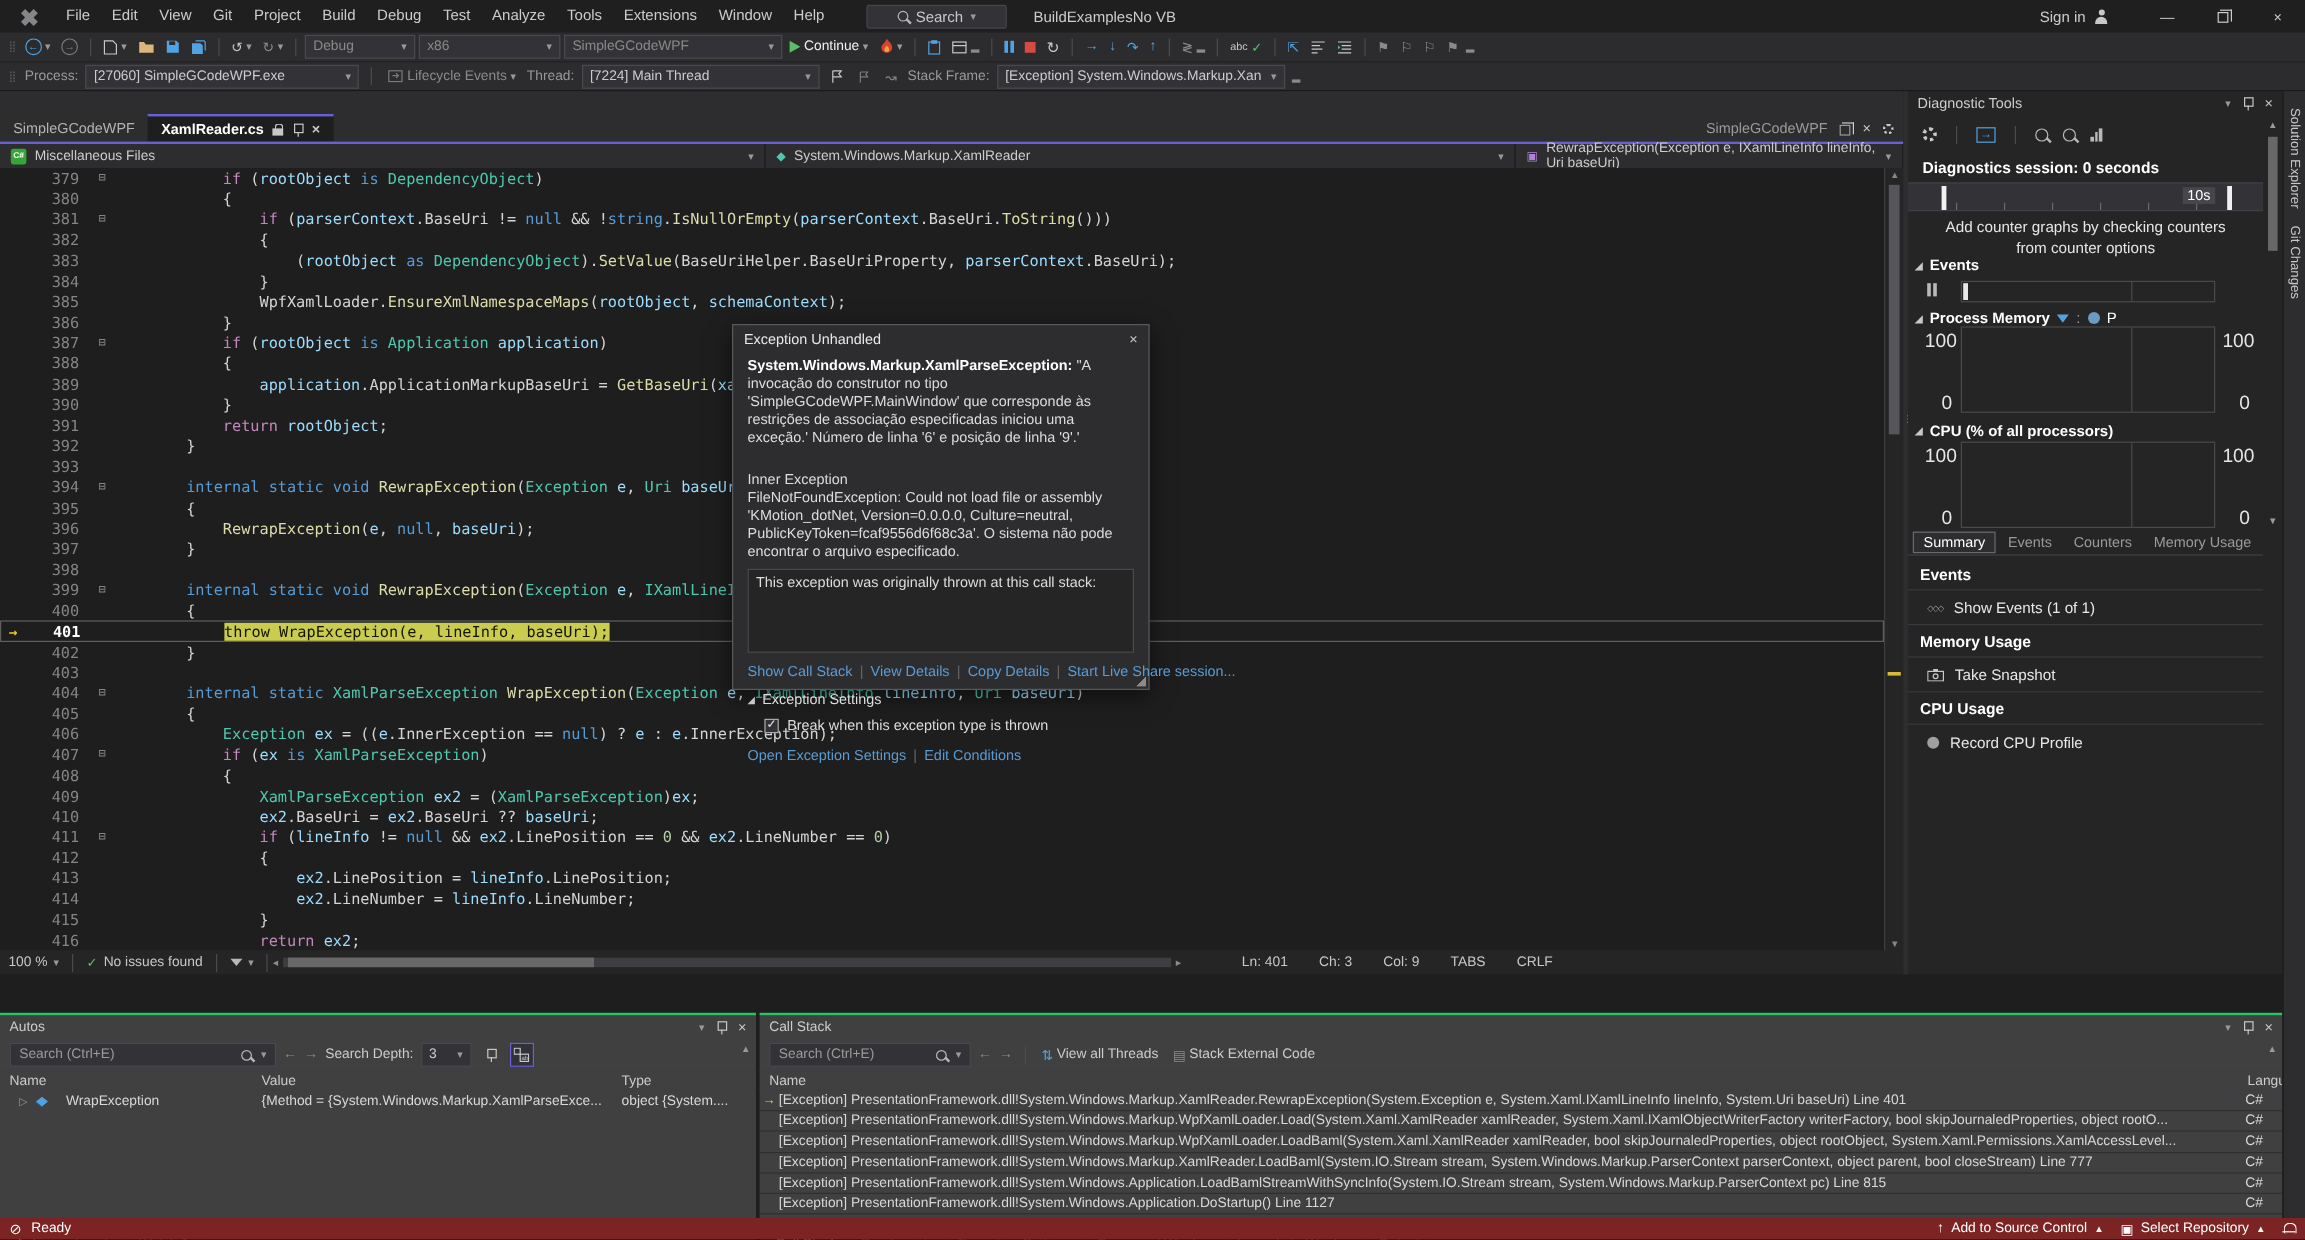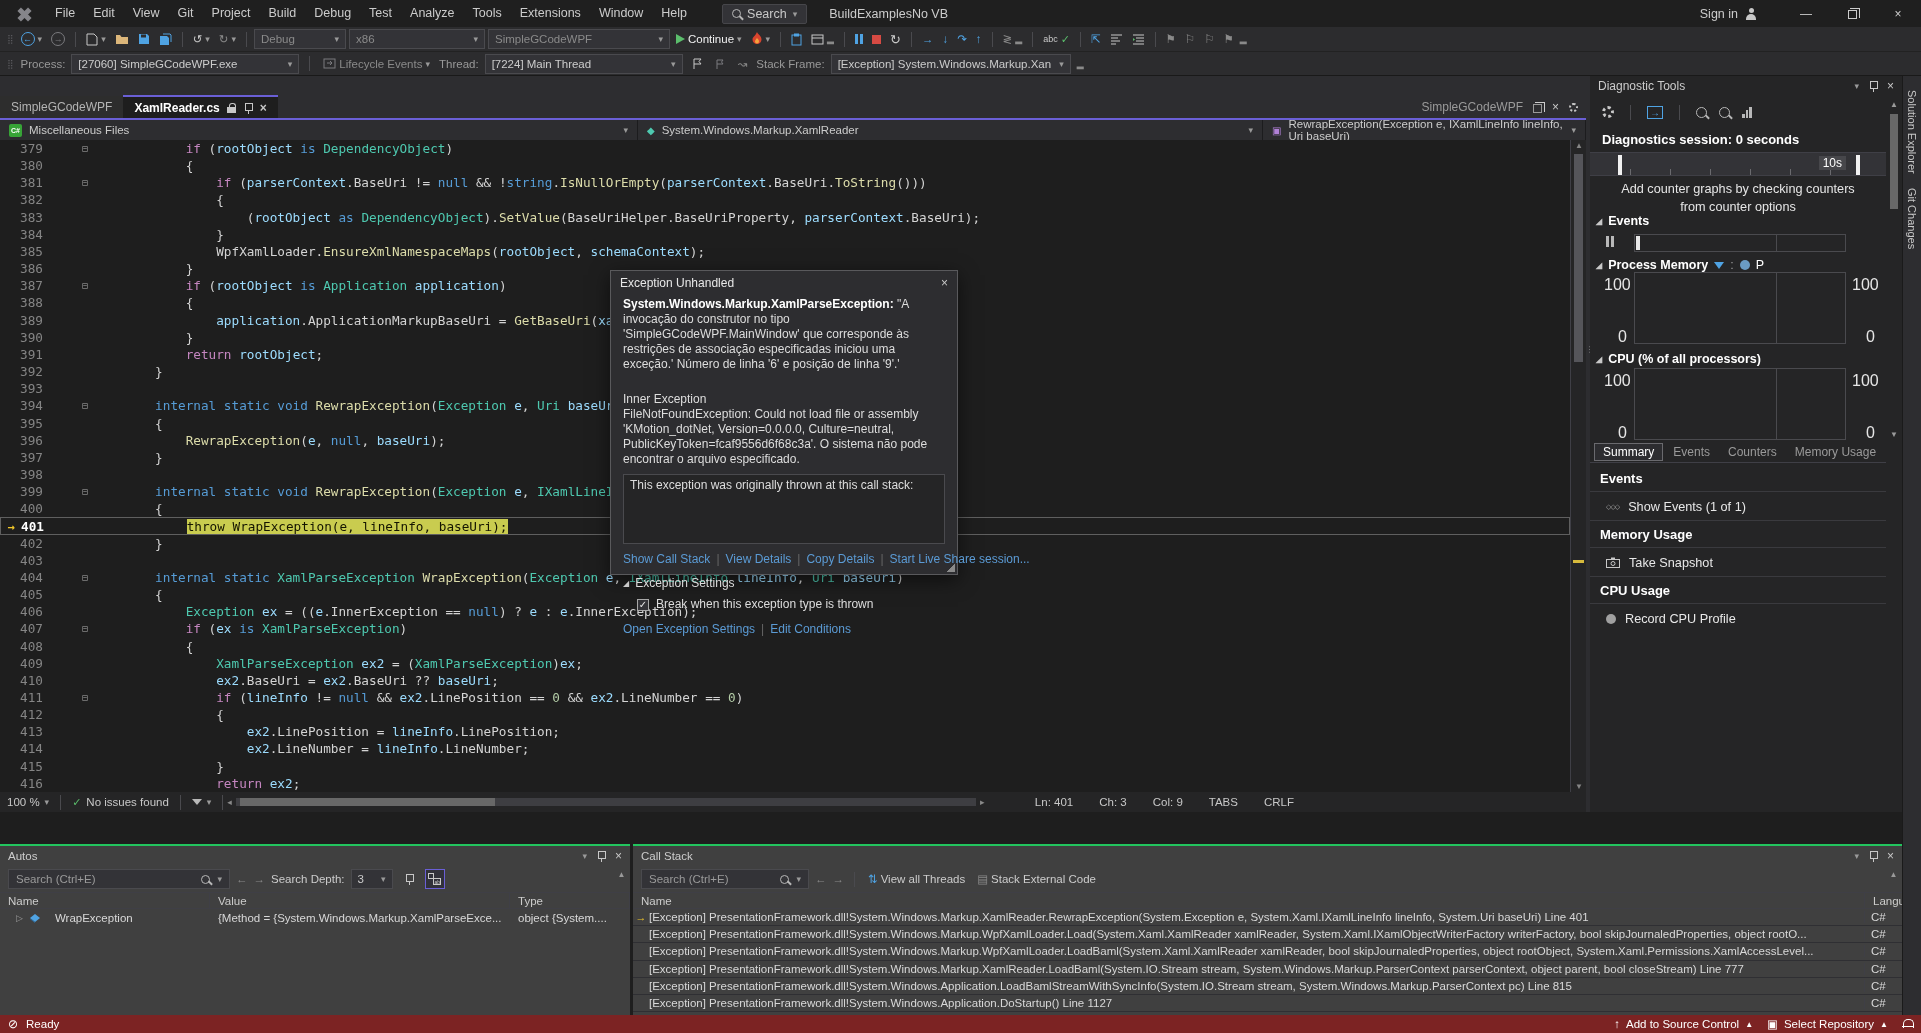--- a/index.html
+++ b/index.html
@@ -6,21 +6,21 @@
   html,body{background:#111;}
   #root{position:relative;width:1921px;height:1033px;background:#1E1E1E;overflow:hidden;
         font-family:"Liberation Sans",sans-serif;color:#CCCCCC;font-size:12px;}
   
   #menubar{position:absolute;left:0;top:0;width:1921px;height:27px;background:#1F1F1F;
            display:flex;align-items:center;font-size:12.5px}
   .logo{position:relative;width:20px;height:16px;margin:0 12px 0 14px}
   .logo::before,.logo::after{content:"";position:absolute;top:1px;left:8px;width:5px;height:15px;background:#85858A}
   .logo::before{transform:rotate(45deg)}.logo::after{transform:rotate(-45deg)}
   .menu-item{padding:0 9px;height:27px;line-height:27px;color:#CCCCCC;cursor:default}
-  .search-chip{display:flex;align-items:center;gap:6px;height:20px;margin-left:26px;padding:0 9px;
+  .search-chip{display:flex;align-items:center;gap:6px;height:20px;margin-left:26px;padding:0 25px;
                background:#333337;border:1px solid #46464A;border-radius:2px;color:#C8C8C8}
   .mag{position:relative;width:9px;height:9px;border:1.5px solid #B8B8B8;border-radius:50%;flex:0 0 auto}
   .mag::after{content:"";position:absolute;width:5px;height:1.5px;background:#B8B8B8;right:-4px;bottom:-1px;transform:rotate(45deg)}
   .caret{color:#9a9a9a;font-size:9px}
   #win-title{margin-left:22px;color:#CCCCCC}
   #menubar-right{margin-left:auto;display:flex;align-items:center;height:27px}
   .signin{display:flex;align-items:center;gap:7px;margin-right:26px}
   .i-person{position:relative;width:12px;height:12px}
   .i-person::before{content:"";position:absolute;left:3.5px;top:0;width:5px;height:5px;border-radius:50%;background:#C8C8C8}
   .i-person::after{content:"";position:absolute;left:1px;top:6px;width:10px;height:6px;border-radius:5px 5px 0 0;background:#C8C8C8}
@@ -72,21 +72,21 @@
   .i-cs{width:13px;height:13px;background:#37A437;border-radius:2px;color:#fff;font-size:7px;font-weight:bold;
         display:flex;align-items:center;justify-content:center;flex:0 0 auto}
   .i-class{color:#4EC9B0;font-size:10px}
   .i-method{color:#B180D7;font-size:10px}
   
   #editor{position:absolute;left:0;top:64px;width:1570px;height:652px;background:#1E1E1E;overflow:hidden}
   .code-row{display:flex;height:17.16px;line-height:17.16px;font-family:"DejaVu Sans Mono",monospace;
             font-size:12.7px;white-space:pre;color:#D4D4D4}
   .code-row .margin{width:20px;flex:0 0 auto;text-align:center}
   .cur-arrow{color:#F0C629;font-weight:bold;font-size:12px}
-  .lnum{width:56px;flex:0 0 auto;text-align:left;padding-right:10px;color:#858585}
+  .lnum{width:56px;flex:0 0 auto;text-align:right;padding-right:10px;color:#858585}
   .fold{width:18px;flex:0 0 auto;text-align:center;color:#858585;font-size:10px}
   .code{flex:1}
   .code-row.current{border:1px solid #5F5F5F}
   .code-row.current .lnum{color:#FFFFFF;font-weight:bold}
   .tok-n{color:#D4D4D4}.tok-k{color:#569CD6}.tok-c{color:#C586C0}.tok-t{color:#4EC9B0}
   .tok-m{color:#DCDCAA}.tok-v{color:#9CDCFE}.tok-d{color:#B5CEA8}
   .tok-h{background:#C9CC4F;color:#141400}
   #editor-vscroll{position:absolute;right:0;top:64px;width:16px;height:652px;background:#252526;border-left:1px solid #3F3F46}
   #editor-vscroll .thumb{position:absolute;left:3px;top:4px;width:9px;height:208px;background:#55555A}
   #editor-vscroll .marker{position:absolute;left:2px;top:420px;width:11px;height:3px;background:#D7BA3C}
@@ -258,21 +258,21 @@
       </span>
     <span class="tbtn">
         <span class="grayed">↻</span>
         <span class="caret">▾</span>
       </span>
     <span class="tsep"></span>
     <span class="combo dis" style="width:92px">
         <span>Debug</span>
         <span class="caret">▾</span>
       </span>
-    <span class="combo dis" style="width:136px">
+    <span class="combo dis" style="width:118px">
         <span>x86</span>
         <span class="caret">▾</span>
       </span>
     <span class="combo dis" style="width:182px">
         <span>SimpleGCodeWPF</span>
         <span class="caret">▾</span>
       </span>
     <span class="tbtn">
       <span class="i-play"></span>
       <span style="color:#F0F0F0">Continue</span>

